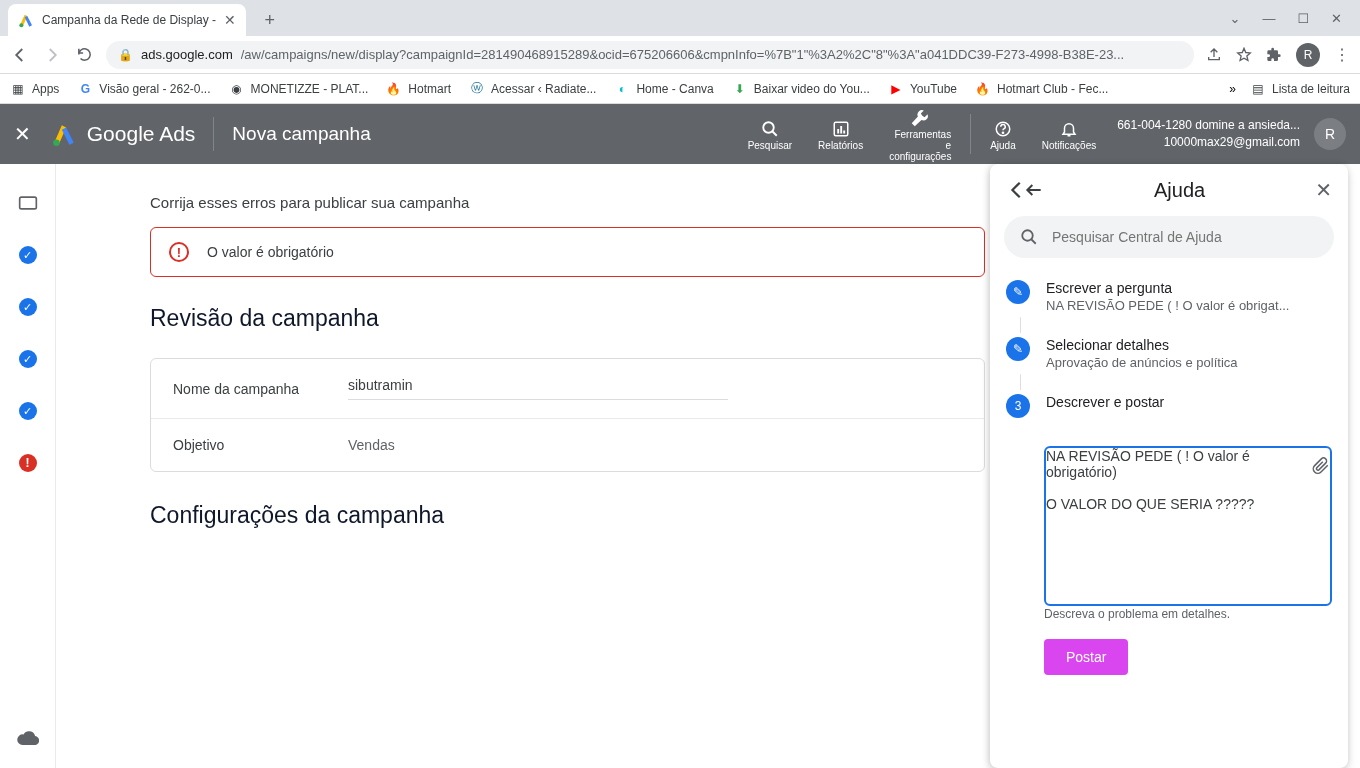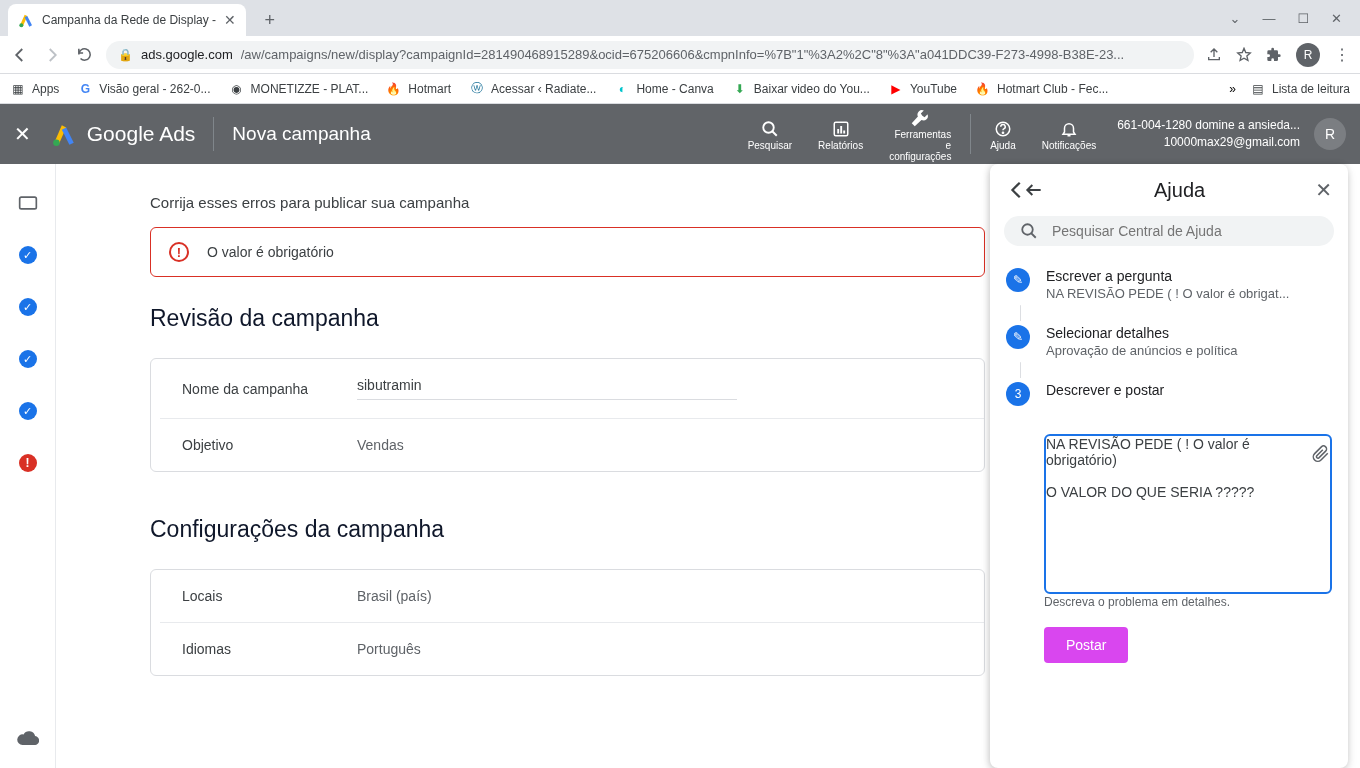--- a/index.html
+++ b/index.html
@@ -50,34 +50,34 @@
 .rail-error { width: 18px; height: 18px; border-radius: 50%; background: #d93025; color: #fff; display: flex; align-items: center; justify-content: center; font-size: 12px; font-weight: bold;}
 .rail-cloud { margin-top: auto; margin-bottom: 18px; color: #5f6368;}
 
 .main-content { flex: 1; overflow-y: auto; padding: 30px 0 0 0; position: relative;}
 .inner { max-width: 835px; margin-left: 94px;}
 .fix-header { font-size: 15px; color: #3c4043; margin-bottom: 16px; font-weight: 500;}
 .error-box { border: 1px solid #d93025; border-radius: 6px; padding: 14px 18px; display: flex; align-items: center; gap: 18px; margin-bottom: 28px;}
 .error-icon { width: 20px; height: 20px; border: 2px solid #d93025; border-radius: 50%; color: #d93025; display: flex; align-items: center; justify-content: center; font-size: 13px; font-weight: bold; flex-shrink: 0;}
 .error-text { font-size: 14px; color: #3c4043;}
 .section-head { font-size: 23px; color: #0f172a; margin-bottom: 26px;}
-.card { border: 1px solid #dadce0; border-radius: 6px; margin-bottom: 44px; padding-left: 9px;}
+.card { border: 1px solid #dadce0; border-radius: 6px; margin-bottom: 30px;}
 .row { display: flex; padding: 18px 22px; align-items: center;}
 .row + .row { border-top: 1px solid #e8eaed;}
 .row-label { width: 175px; font-size: 14px; color: #3c4043;}
 .row-value { font-size: 14px; color: #5f6368;}
 .row-value.input-look { border-bottom: 1px solid #dadce0; padding-bottom: 6px; min-width: 380px; color: #3c4043;}
 
 
 .help-panel { position: absolute; right: 12px; top: 0; width: 358px; height: 100%; background: #fff; box-shadow: -1px 0 6px rgba(0,0,0,0.12), 0 4px 10px rgba(0,0,0,0.15); border-radius: 8px; display: flex; flex-direction: column;}
 .help-head { display: flex; align-items: center; padding: 14px 16px;}
 .help-back { font-size: 20px; color: #3c4043; cursor: pointer;}
 .help-title { flex: 1; text-align: center; font-size: 20px; color: #202124;}
 .help-close { font-size: 20px; color: #5f6368; cursor: pointer;}
-.help-search { margin: 0 14px 16px; background: #f1f3f4; border-radius: 22px; height: 30px; display: flex; align-items: center; padding: 0 16px; gap: 14px; color: #5f6368;}
+.help-search { margin: 0 14px 16px; background: #f1f3f4; border-radius: 22px; height: 42px; display: flex; align-items: center; padding: 0 16px; gap: 14px; color: #5f6368;}
 .help-search input { border: none; background: transparent; outline: none; font-size: 14px; flex: 1; color: #3c4043;}
 .help-body { flex: 1; overflow-y: auto; padding: 0 16px 16px;}
 .steps { position: relative;}
 .step { display: flex; gap: 16px; padding: 6px 0;}
 .step-num { width: 24px; height: 24px; border-radius: 50%; display: flex; align-items: center; justify-content: center; font-size: 12px; flex-shrink: 0; color: #fff;}
 .step-done { background: #1a73e8;}
 .step-active { background: #1a73e8;}
 .step-content { font-size: 14px;}
 .step-title { color: #202124; margin-bottom: 2px;}
 .step-sub { color: #5f6368; font-size: 13px; white-space: nowrap; overflow: hidden; text-overflow: ellipsis; max-width: 260px;}
@@ -312,30 +312,20 @@
         <div class="row">
           <div class="row-label">Nome da campanha</div>
           <div class="row-value input-look">sibutramin</div>
         </div>
         <div class="row">
           <div class="row-label">Objetivo</div>
           <div class="row-value">Vendas</div>
         </div>
       </div>
       <div class="section-head">Configurações da campanha</div>
-      <div class="card">
-        <div class="row">
-          <div class="row-label">Locais</div>
-          <div class="row-value">Brasil (país)</div>
-        </div>
-        <div class="row">
-          <div class="row-label">Idiomas</div>
-          <div class="row-value">Português</div>
-        </div>
-      </div>
     </div>
   </div>
 
   <div class="help-panel">
     <div class="help-head">
       <span class="help-back">
           <svg width="22" height="22" viewBox="0 0 24 24" fill="none" stroke="#3c4043" stroke-width="2.4">
             <path d="M15 4l-8 8 8 8"></path>
             <path d="M7 12h14" stroke-width="0"></path>
           </svg>

